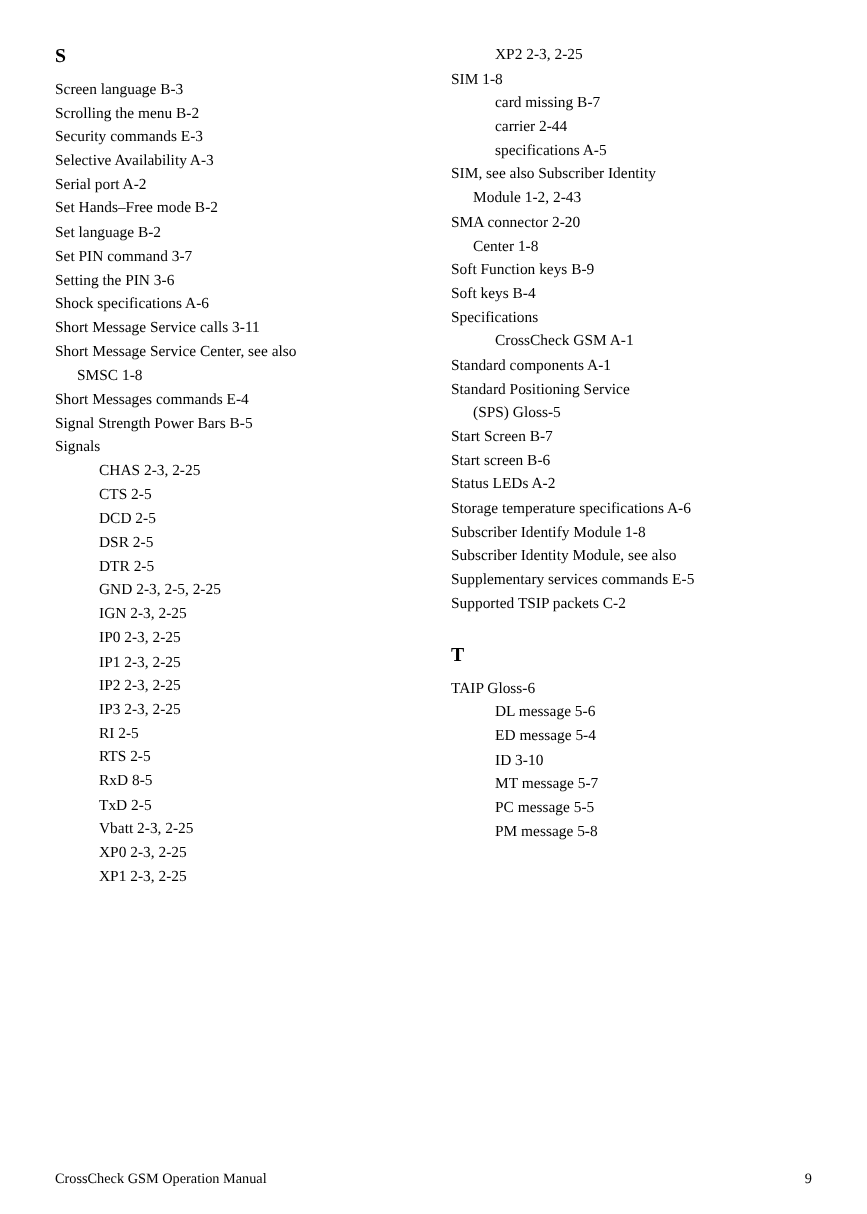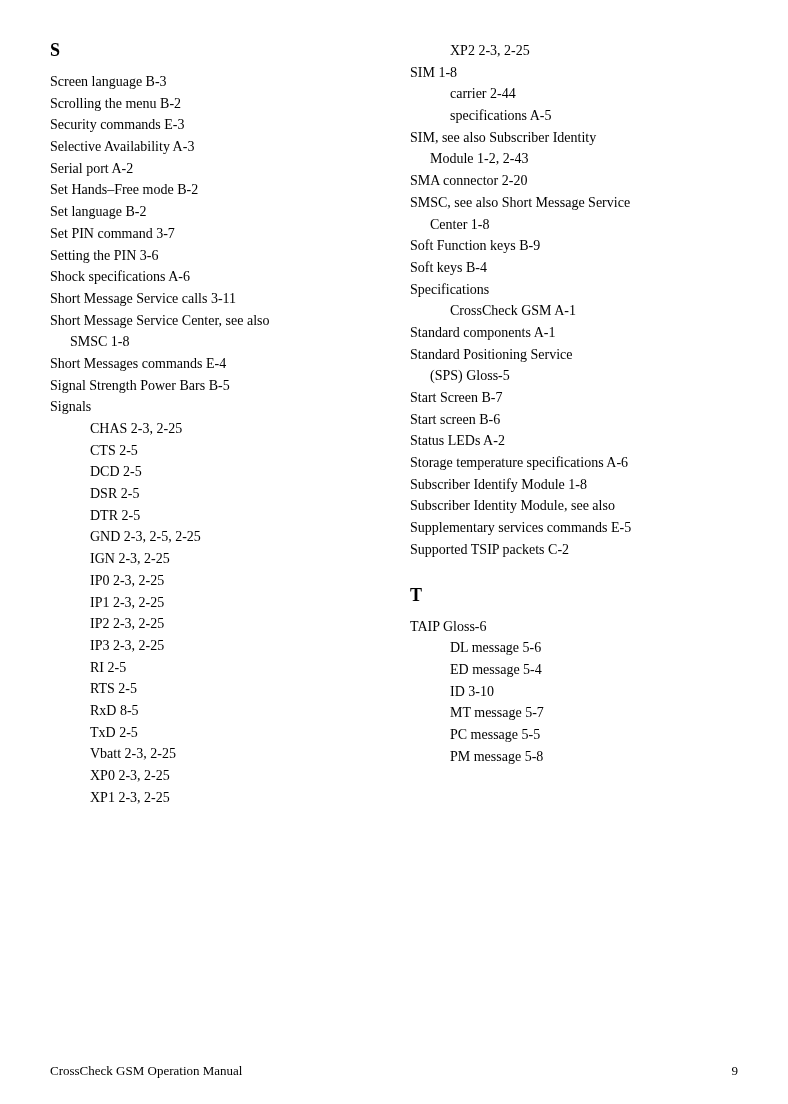--- a/index.html
+++ b/index.html
@@ -114,26 +114,26 @@
           <div class="index-entry indent1">TxD  2-5</div>
           <div class="index-entry indent1">Vbatt  2-3, 2-25</div>
           <div class="index-entry indent1">XP0  2-3, 2-25</div>
           <div class="index-entry indent1">XP1  2-3, 2-25</div>
         </div>
     </div>
     <div class="right-column">
       <div id="right-entries">
           <div class="index-entry indent1">XP2  2-3, 2-25</div>
           <div class="index-entry">SIM  1-8</div>
+          <div class="index-entry indent1">card missing  B-7</div>
           <div class="index-entry indent1">carrier  2-44</div>
           <div class="index-entry indent1">specifications  A-5</div>
           <div class="index-entry">SIM, see also Subscriber Identity</div>
           <div class="index-entry indent2">Module  1-2, 2-43</div>
           <div class="index-entry">SMA connector  2-20</div>
-          <div class="index-entry">SMSC, see also Short Message Service</div>
           <div class="index-entry indent2">Center  1-8</div>
           <div class="index-entry">Soft Function keys  B-9</div>
           <div class="index-entry">Soft keys  B-4</div>
           <div class="index-entry">Specifications</div>
           <div class="index-entry indent1">CrossCheck GSM  A-1</div>
           <div class="index-entry">Standard components  A-1</div>
           <div class="index-entry">Standard Positioning Service</div>
           <div class="index-entry indent2">(SPS)  Gloss-5</div>
           <div class="index-entry">Start Screen  B-7</div>
           <div class="index-entry">Start screen  B-6</div>

